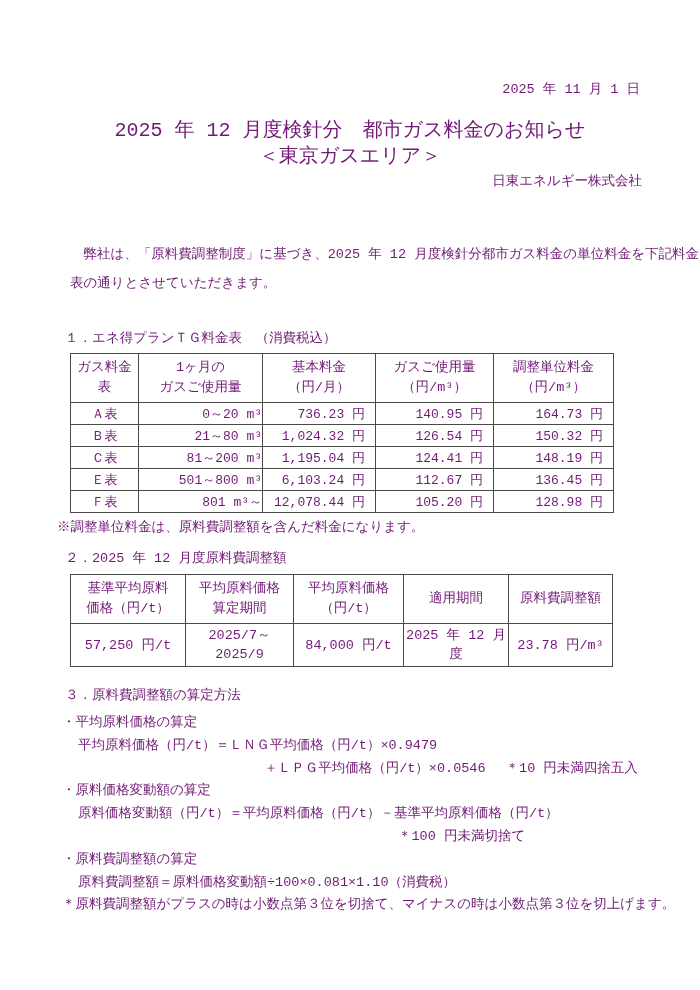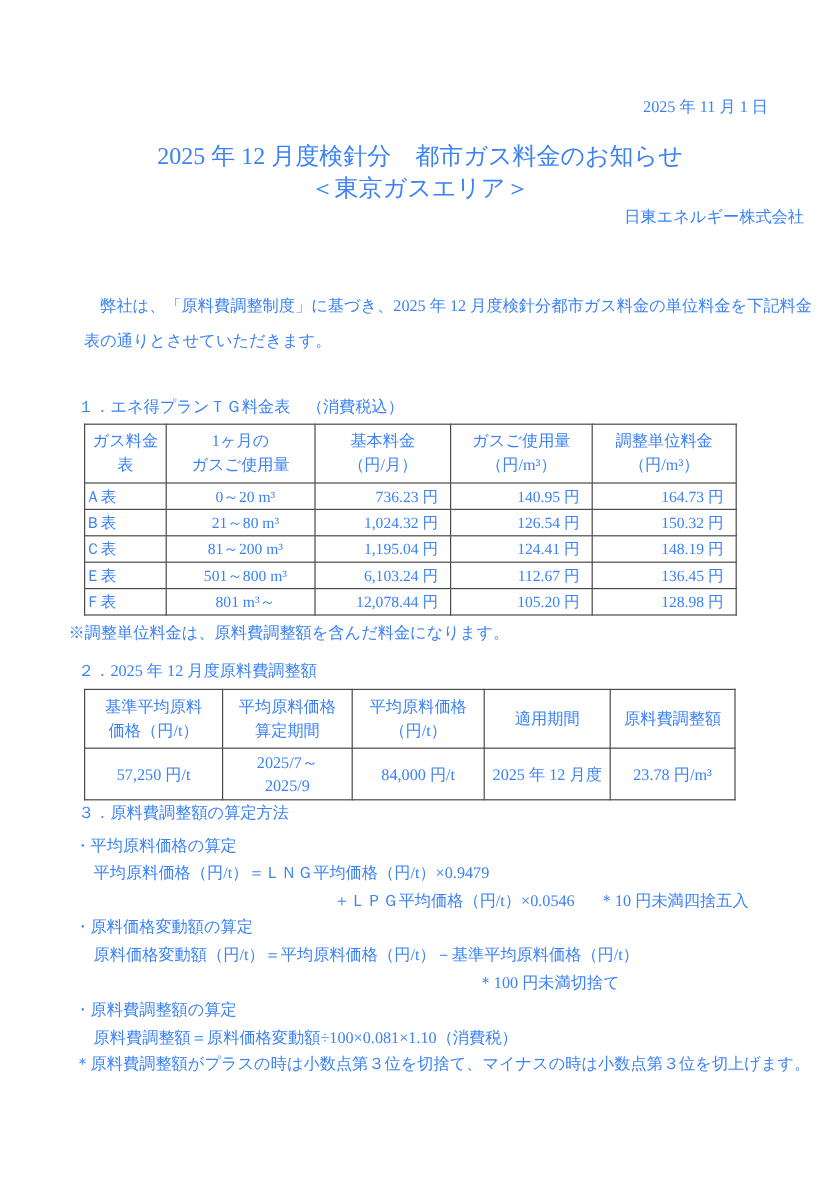--- a/index.html
+++ b/index.html
@@ -1,59 +1,59 @@
 <!DOCTYPE html>
 <html lang="ja"><head>
 <meta charset="utf-8">
 <style>
   html,body { margin:0; padding:0; background:#ffffff; }
   .page {
     position:relative;
     width:700px; height:990px;
     background:#ffffff;
-    font-family:Liberation Serif, serif;
-    color:#3b82f6;
+    font-family:Liberation Mono, monospace;
+    color:#701a75;
     font-size:13.5px;
     overflow:hidden;
   }
   .date-line {
     padding-top:80px;
     text-align:right;
     padding-right:60px;
   }
   .title-block {
     margin-top:20px;
     text-align:center;
     font-size:20px;
     line-height:26px;
   }
   .company-line {
     margin-top:2px;
     text-align:right;
-    padding-right:30px;
+    padding-right:58px;
   }
   .intro {
     margin:50px 60px 0 70px;
     line-height:29px;
   }
   .intro .l1 { text-indent:1em; white-space:nowrap; }
   .sec-heading { margin-left:65px; line-height:22px; }
   .sec1-heading { margin-top:30px; }
   .sec2-heading { margin-top:10px; }
-  .sec3-heading { }
+  .sec3-heading { margin-top:18px; }
 
   table { border-collapse:collapse; table-layout:fixed; margin-left:70px; }
   th, td { border:1px solid #4a4a4a; font-weight:normal; padding:0; overflow:hidden; }
   th div { line-height:20px; }
 
   .t1 { width:543px; margin-top:3px; }
   .t1 th { height:48px; text-align:center; vertical-align:middle; }
   .t1 td { height:21px; font-size:13px; }
-  .t1 .c-label { text-align:left; }
-  .t1 .c-range { text-align:center; padding-left:8px; }
+  .t1 .c-label { text-align:center; }
+  .t1 .c-range { text-align:right; padding-left:8px; }
   .t1 .c-num  { text-align:right; padding-right:10px; }
 
   .note-line { margin:5px 0 0 57px; line-height:20px; }
 
   .t2 { width:542px; margin-top:4px; }
   .t2 th { height:48px; text-align:center; vertical-align:middle; }
   .t2 td { height:42px; text-align:center; vertical-align:middle; line-height:19px; }
 
   .s3 { margin-top:5px; }
   .s3-line { margin-left:62px; line-height:22.8px; white-space:nowrap; }

